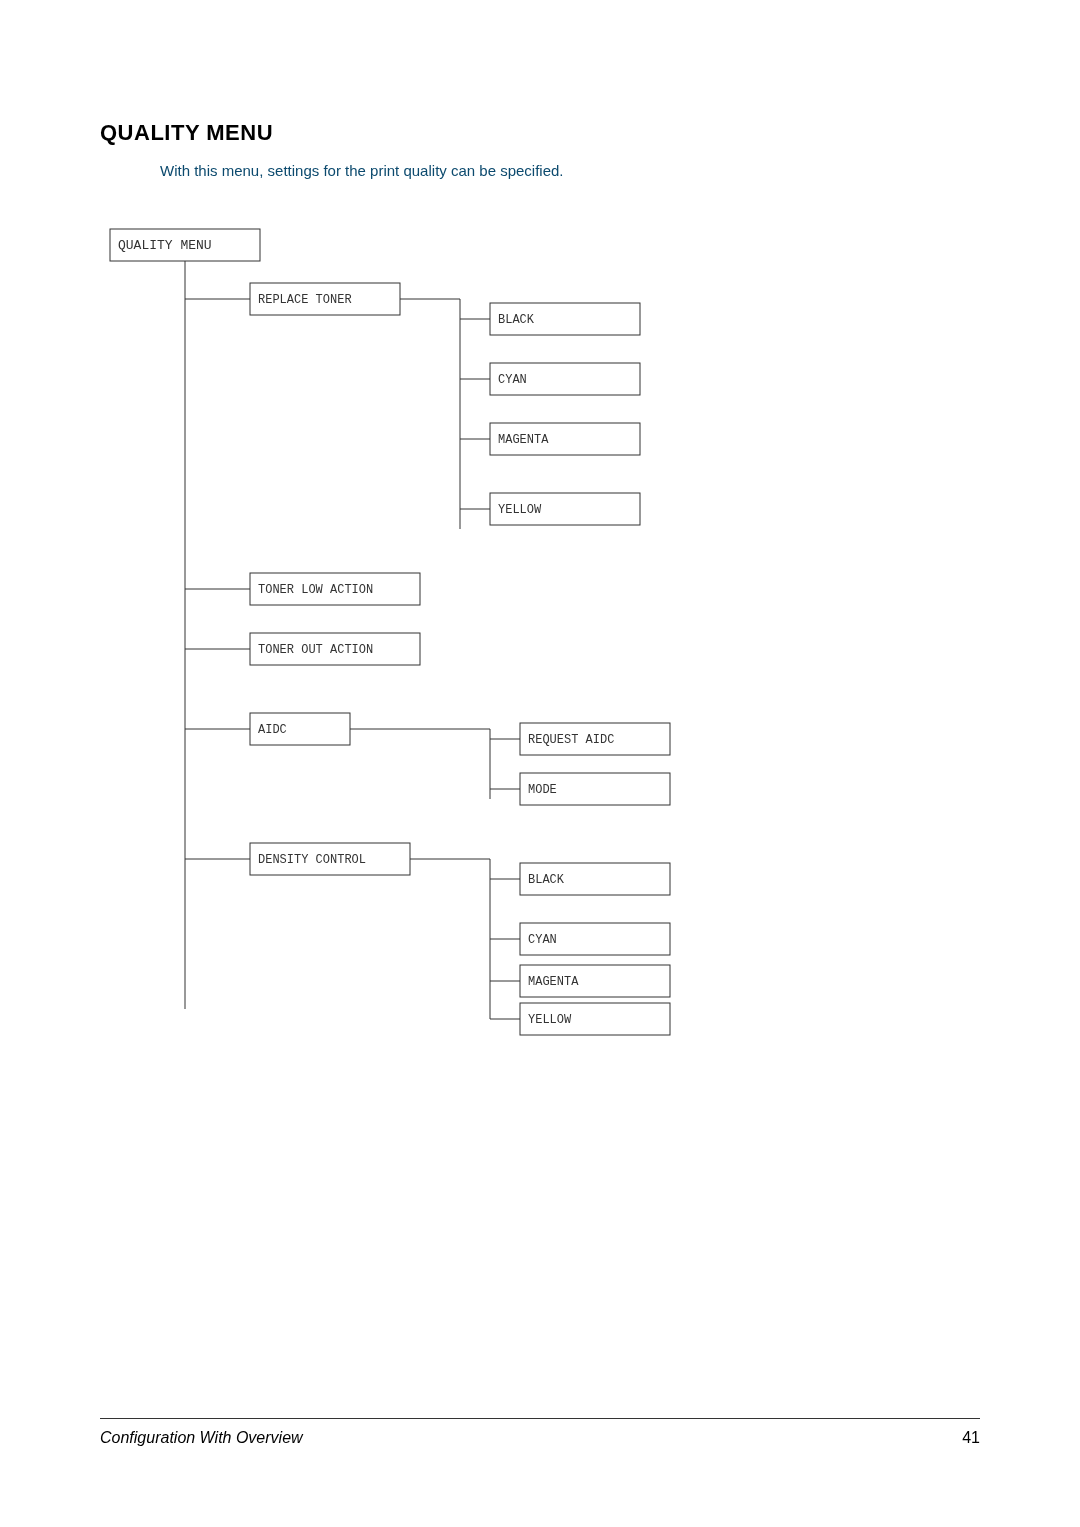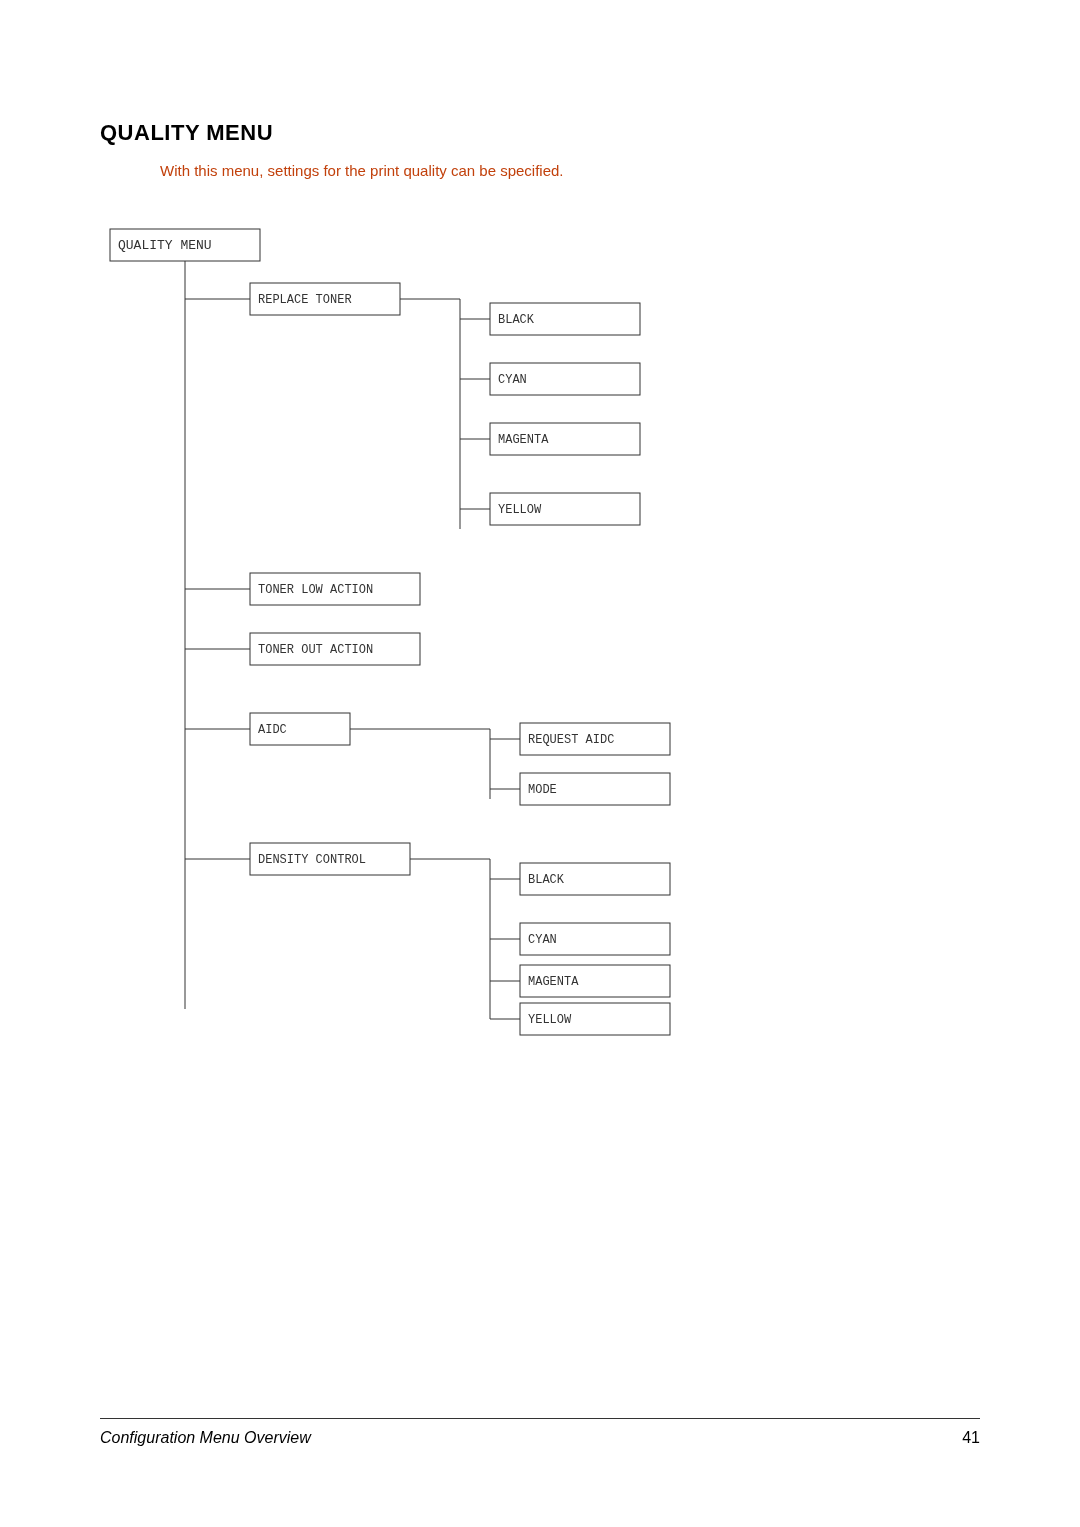--- a/index.html
+++ b/index.html
@@ -17,21 +17,21 @@
 
     .section-title {
       font-size: 22px;
       font-weight: bold;
       margin-bottom: 16px;
       letter-spacing: 0.5px;
     }
 
     .section-description {
       font-size: 15px;
-      color: #c2410c;
+      color: #0c4a6e;
       margin-bottom: 40px;
       margin-left: 60px;
     }
 
     
     .diagram-svg {
       display: block;
     }
 
     
@@ -141,15 +141,15 @@
     <text x="428" y="766" font-family="Courier New, monospace" font-size="12" fill="#333">MAGENTA</text>
 
     <line x1="390" y1="800" x2="420" y2="800" stroke="#333" stroke-width="1"></line>
     <rect x="420" y="784" width="150" height="32" fill="white" stroke="#333" stroke-width="1"></rect>
     <text x="428" y="804" font-family="Courier New, monospace" font-size="12" fill="#333">YELLOW</text>
 
   </svg>
 </div>
 
 <div class="page-footer">
-  <span class="footer-title">Configuration Menu Overview</span>
+  <span class="footer-title">Configuration With Overview</span>
   <span class="footer-page">41</span>
 </div>
 
 </body></html>

